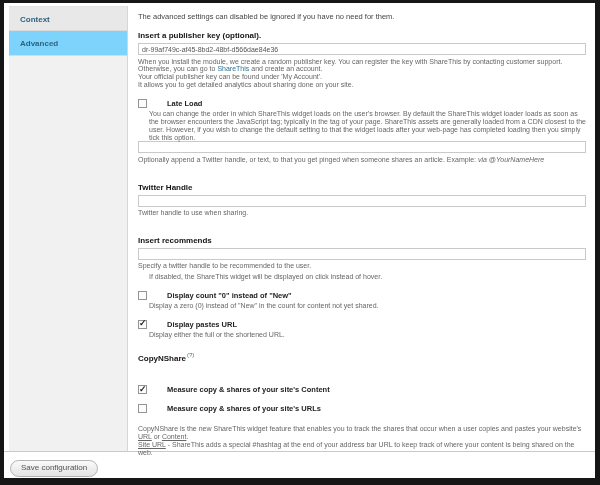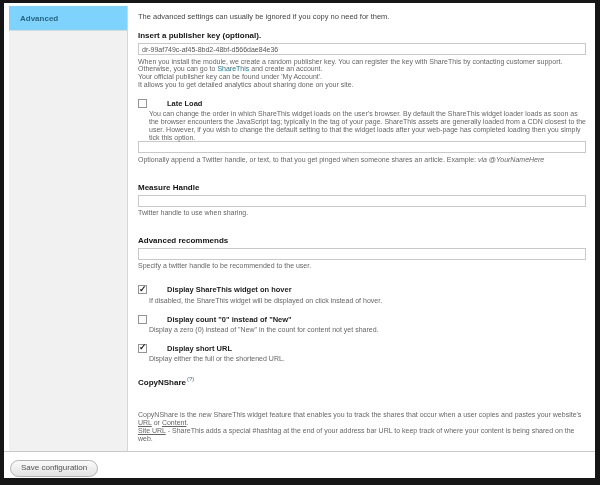--- a/index.html
+++ b/index.html
@@ -42,74 +42,79 @@
             padding:2.5px 10px 3.5px;background:linear-gradient(#fafafa,#e3e3e3);
             border:1px solid #b3b3b3;border-radius:10px;cursor:pointer;}
 </style>
 </head>
 <body>
 
 <div class="frame">
   <div class="main-area">
 
     <div class="sidebar">
+      <div class="tab tab-context">Context</div>
       <div class="tab tab-advanced">Advanced</div>
     </div>
 
     <div class="content">
 
-      <div class="intro">The advanced settings can usually be ignored if you copy no need for them.</div>
+      <div class="intro">The advanced settings can disabled be ignored if you have no need for them.</div>
 
       <div class="field-label">Insert a publisher key (optional).</div>
       <input class="txt" type="text" value="dr-99af749c-af45-8bd2-48bf-d566dae84e36" style="">
       <div class="desc"><span>When you install the module, we create a random publisher key. You can register the key with ShareThis by contacting customer support. Otherwise, you can go to </span><a class="link">ShareThis</a><span> and create an account.</span><br>
         <span>Your official publisher key can be found under 'My Account'.</span><br>
         <span>It allows you to get detailed analytics about sharing done on your site.</span>
       </div>
 
       <div class="cb-row sec-gap-sm">
         <span class="cb"></span>
         <span class="cb-label">Late Load</span>
       </div>
       <div class="desc cb-desc">You can change the order in which ShareThis widget loads on the user's browser. By default the ShareThis widget loader loads as soon as the browser encounters the JavaScript tag; typically in the tag of your page. ShareThis assets are generally loaded from a CDN closest to the user. However, if you wish to change the default setting to that the widget loads after your web-page has completed loading then you simply tick this option.</div>
 
       <input class="txt" type="text" value="" style="">
       <div class="desc"><span>Optionally append a Twitter handle, or text, to that you get pinged when someone shares an article. Example: </span><em class="em">via @YourNameHere</em></div>
 
-      <div class="field-label sec-gap-lg">Measure Handle</div>
+      <div class="field-label sec-gap-lg">Twitter Handle</div>
       <input class="txt" type="text" value="" style="">
       <div class="desc">Twitter handle to use when sharing.</div>
 
-      <div class="field-label sec-gap-lg">Advanced recommends</div>
+      <div class="field-label sec-gap-lg">Insert recommends</div>
       <input class="txt" type="text" value="" style="">
       <div class="desc">Specify a twitter handle to be recommended to the user.</div>
 
-      <div class="cb-row sec-gap">
-        <span class="cb checked"></span>
-        <span class="cb-label">Display ShareThis widget on hover</span>
-      </div>
       <div class="desc cb-desc">If disabled, the ShareThis widget will be displayed on click instead of hover.</div>
 
       <div class="cb-row sec-gap-sm">
         <span class="cb"></span>
         <span class="cb-label">Display count "0" instead of "New"</span>
       </div>
       <div class="desc cb-desc">Display a zero (0) instead of "New" in the count for content not yet shared.</div>
 
       <div class="cb-row sec-gap-sm">
         <span class="cb checked"></span>
-        <span class="cb-label">Display short URL</span>
+        <span class="cb-label">Display pastes URL</span>
       </div>
       <div class="desc cb-desc">Display either the full or the shortened URL.</div>
 
       <div class="cns-head sec-gap">
         <span class="field-label" style="margin-bottom:12px;">CopyNShare</span>
         <a class="cns-sup">(?)</a>
       </div>
 
+      <div class="cb-row sec-gap-sm">
+        <span class="cb checked"></span>
+        <span class="cb-label">Measure copy &amp; shares of your site's Content</span>
+      </div>
+      <div class="cb-row sec-gap-sm">
+        <span class="cb"></span>
+        <span class="cb-label">Measure copy &amp; shares of your site's URLs</span>
+      </div>
 
       <div class="desc cns-par"><span>CopyNShare is the new ShareThis widget feature that enables you to track the shares that occur when a user copies and pastes your website's </span><a class="ulink">URL</a><span> or </span><a class="ulink">Content</a><span>.</span><br>
         <a class="ulink">Site URL</a><span> - ShareThis adds a special #hashtag at the end of your address bar URL to keep track of where your content is being shared on the web.</span><br>
         <br>
         
       </div>
 
     </div>
   </div>
 

